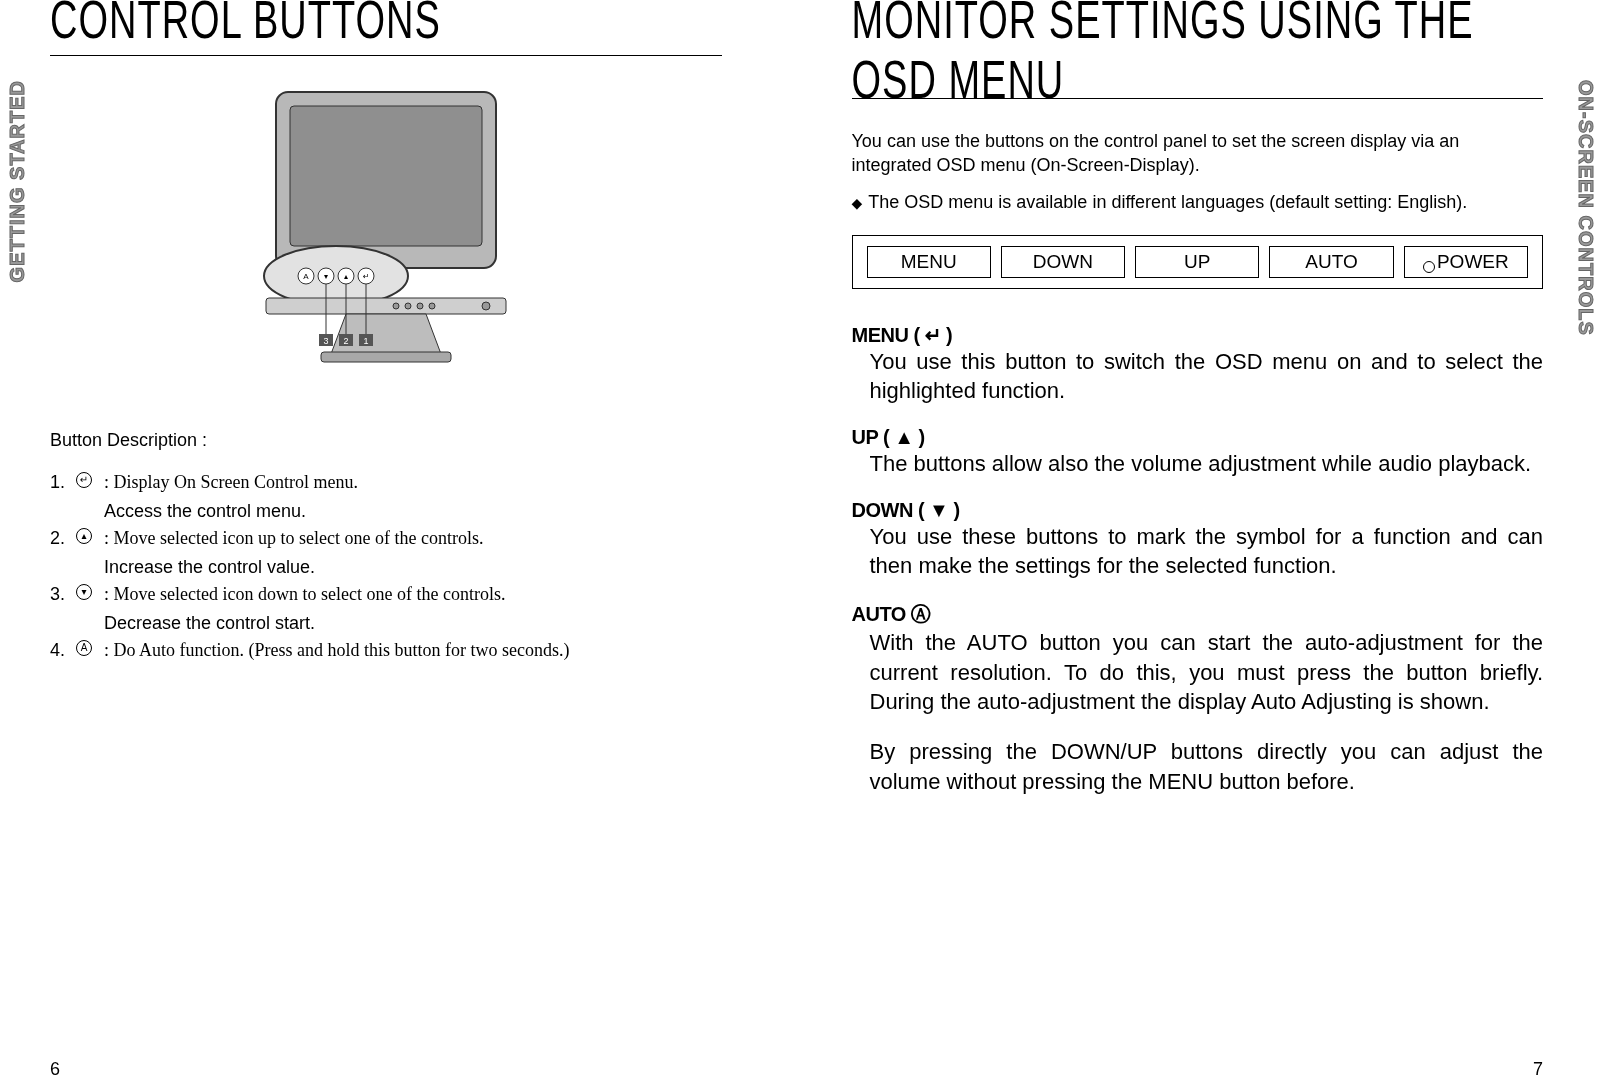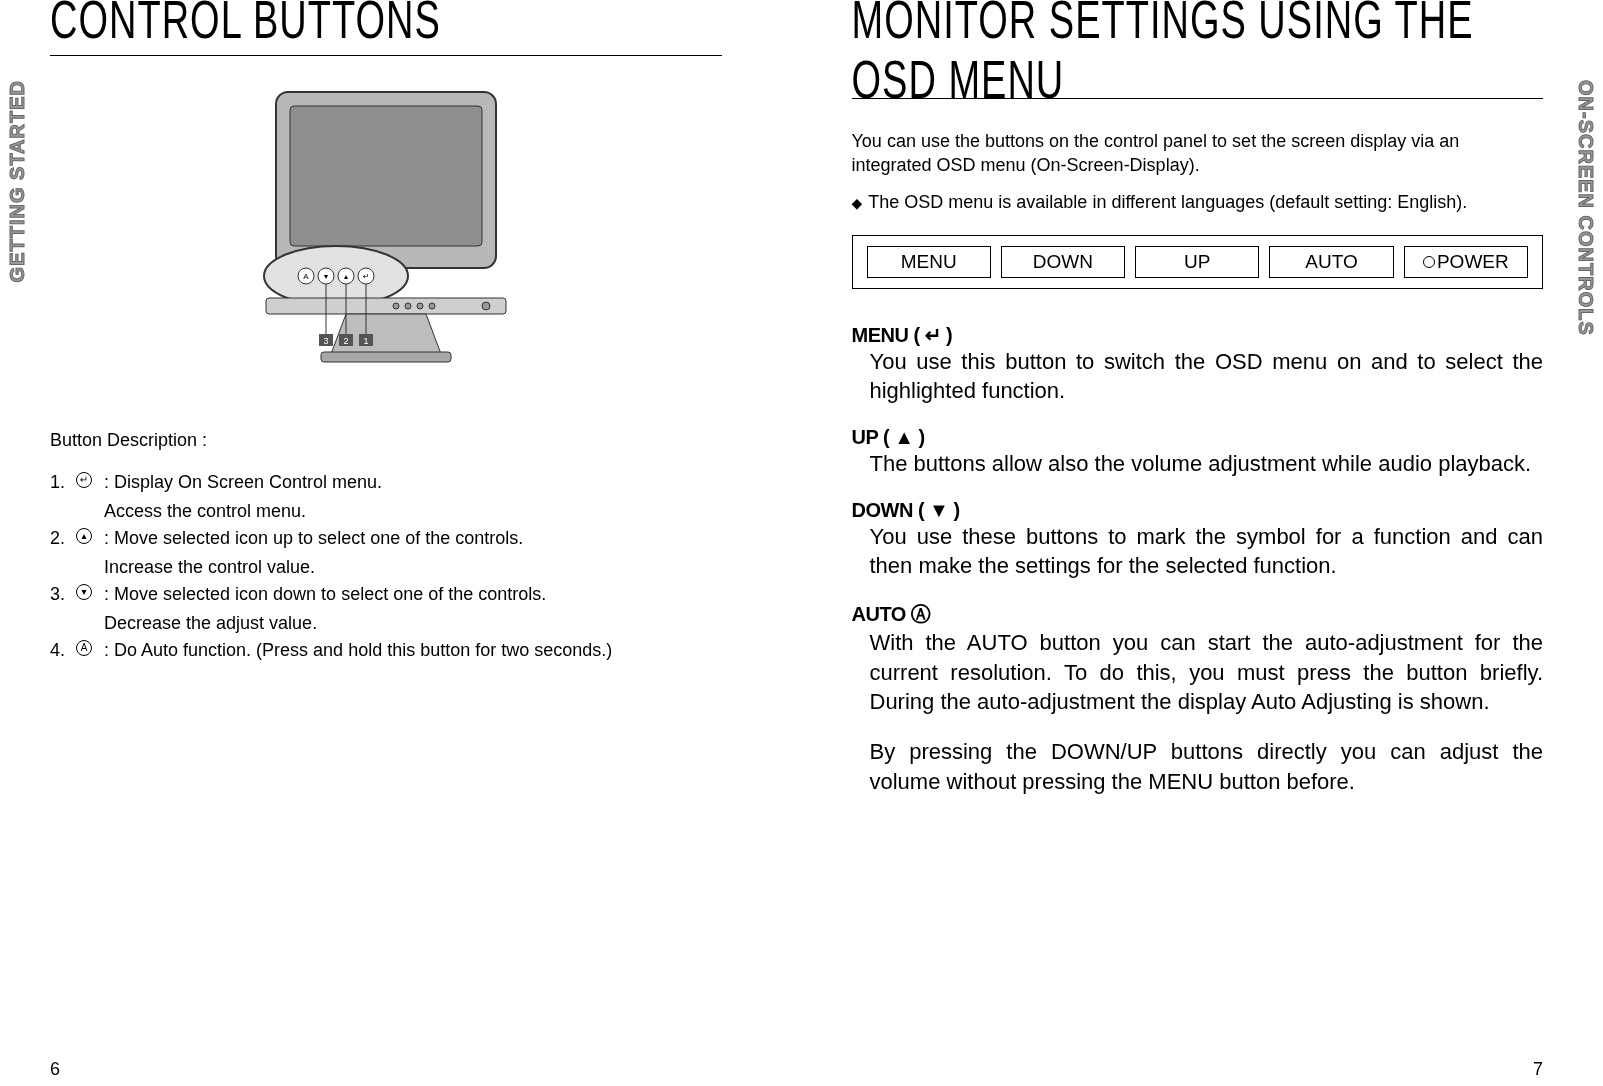--- a/index.html
+++ b/index.html
@@ -54,39 +54,39 @@
 
   
   .illus-wrap { text-align: center; margin: 12px 0 40px 0; }
   svg.monitor { width: 360px; height: 300px; }
 
   .desc-title { font-size: 18px; margin-bottom: 18px; }
   .desc-list { font-size: 18px; line-height: 1.5; }
   .desc-row { display: flex; margin-bottom: 2px; }
   .desc-num { width: 26px; flex-shrink: 0; }
   .desc-icon { width: 28px; flex-shrink: 0; display: flex; align-items: flex-start; padding-top: 3px; }
-  .desc-txt { flex: 1; }
+  .desc-txt { flex: 1; font-family: Liberation Serif, serif; }
   .desc-sub { margin-left: 54px; }
   .circ {
     display:inline-block; width:16px; height:16px; border:1px solid #000; border-radius:50%;
     font-size:10px; line-height:14px; text-align:center; vertical-align:middle;
   }
 
   .intro { font-size: 18px; line-height: 1.35; margin-bottom: 14px; }
   .note { font-size: 18px; margin-bottom: 22px; }
   .diamond { font-size: 14px; margin-right: 6px; }
 
   .btn-bar-outer { border: 1px solid #000; padding: 10px 14px; margin-bottom: 34px; }
   .btn-bar { display: flex; gap: 10px; }
   .btn {
     border: 1px solid #000; padding: 4px 0;
     text-align: center; font-size: 19px; font-family: Arial;
     flex: 1;
   }
-  .btn:last-child { display:flex; align-items:center; justify-content:center; gap:2px; }
+  .btn:last-child { display:flex; align-items:flex-end; justify-content:center; gap:2px; }
   .pow-circ { display:inline-block; width:12px; height:12px; border:1px solid #000; border-radius:50%; }
 
   .term { margin-bottom: 20px; margin-top: 6px; }
   .term-title { font-weight: 900; font-size: 20px; font-family: Arial, sans-serif; letter-spacing: -0.5px; }
   .term-body { font-size: 22px; line-height: 1.35; padding-left: 18px; text-align: justify; }
 
   .page-num { position: absolute; bottom: 6px; font-size: 18px; }
   .pn-left { left: 50px; }
   .pn-right { right: 60px; }
 </style>
@@ -161,21 +161,21 @@
       </div>
       <div class="desc-sub">Increase the control value.</div>
 
       <div class="desc-row">
         <div class="desc-num">3.</div>
         <div class="desc-icon">
             <span class="circ">▾</span>
           </div>
         <div class="desc-txt">: Move selected icon down to select one of the controls.</div>
       </div>
-      <div class="desc-sub">Decrease the adjust value.</div>
+      <div class="desc-sub">Decrease the control start.</div>
 
       <div class="desc-row">
         <div class="desc-num">4.</div>
         <div class="desc-icon">
             <span class="circ">A</span>
           </div>
         <div class="desc-txt">: Do Auto function. (Press and hold this button for two seconds.)</div>
       </div>
     </div>
 

